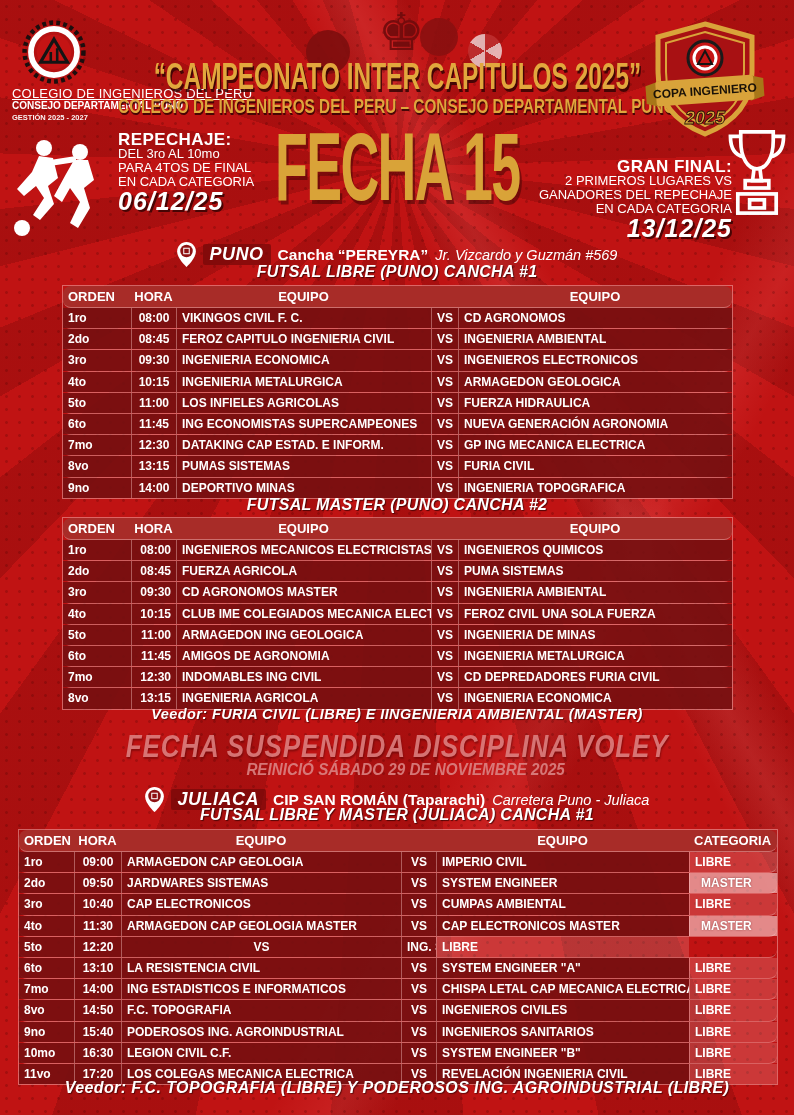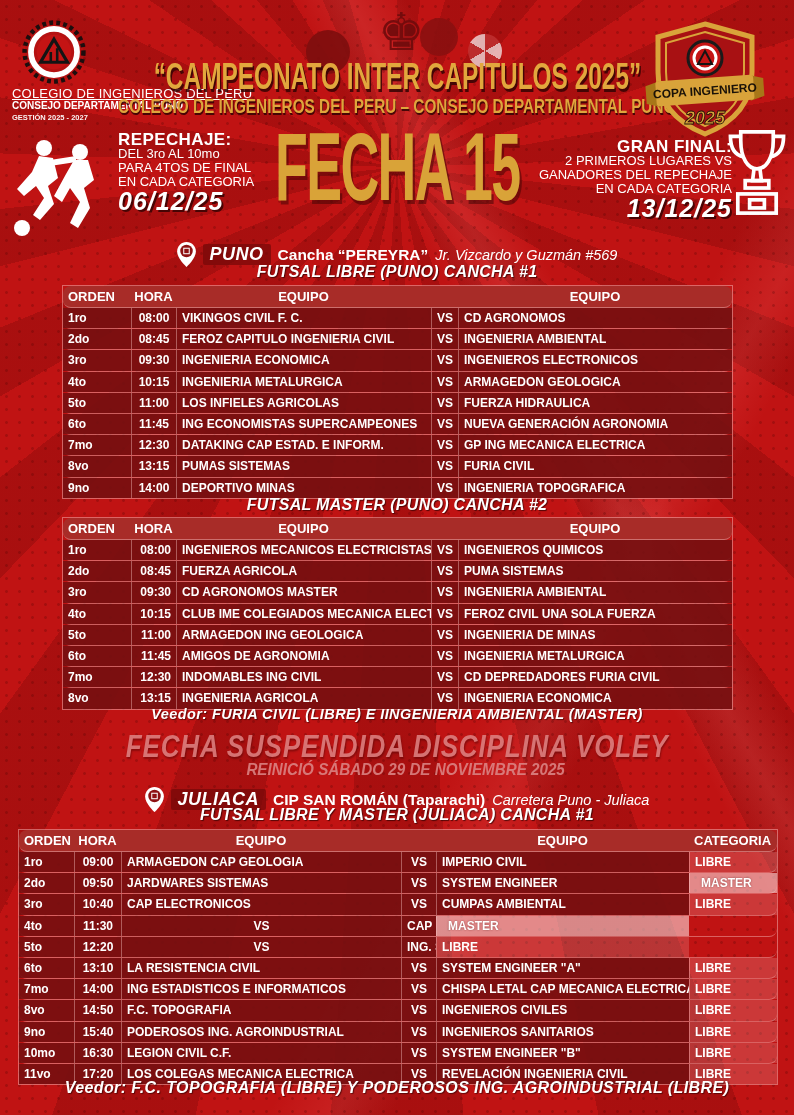--- a/index.html
+++ b/index.html
@@ -42,21 +42,21 @@
   .collage .blob{position:absolute;border-radius:50%;}
   .collage .king{position:absolute;font-size:52px;color:#6f0b0c;left:78px;top:-6px;}
   .collage .ball2{position:absolute;left:168px;top:26px;width:34px;height:34px;border-radius:50%;
       background:conic-gradient(#c23434 0 60deg,#f3e4e4 60deg 120deg,#c23434 120deg 180deg,#f3e4e4 180deg 240deg,#c23434 240deg 300deg,#f3e4e4 300deg 360deg);opacity:.85;}
 
   
   .repe{left:118px;top:133px;line-height:14px;}
   .repe .t{font-size:17px;font-weight:bold;letter-spacing:.4px;}
   .repe .l{font-size:13px;}
   .bigdate{font-size:25px;font-weight:bold;font-style:italic;text-shadow:2px 2px 0 rgba(30,0,0,.7);margin-top:5px;letter-spacing:1px;}
-  .gfin{right:62px;top:140px;text-align:right;line-height:14px;}
+  .gfin{right:62px;top:160px;text-align:right;line-height:14px;}
   .gfin .t{font-size:17px;font-weight:bold;letter-spacing:.4px;}
   .gfin .l{font-size:13px;}
 
   .players{left:6px;top:136px;}
   .trophy{right:6px;top:124px;}
   .badge{right:26px;top:20px;}
 
   
   .cityline{display:flex;align-items:center;justify-content:center;gap:7px;}
   .citychip{background:rgba(110,7,8,.65);padding:0 7px;border-radius:2px;
@@ -395,20 +395,21 @@
         <div class="cell c-orden">3ro</div>
         <div class="cell c-hora">10:40</div>
         <div class="cell c-eq">CAP ELECTRONICOS</div>
         <div class="cell c-vs">VS</div>
         <div class="cell c-eq">CUMPAS AMBIENTAL</div>
         <div class="cell c-cat cat-LIBRE">LIBRE</div>
       </div>
       <div class="t-row">
         <div class="cell c-orden">4to</div>
         <div class="cell c-hora">11:30</div>
+        <div class="cell c-eq">ARMAGEDON CAP GEOLOGIA MASTER</div>
         <div class="cell c-vs">VS</div>
         <div class="cell c-eq">CAP ELECTRONICOS MASTER</div>
         <div class="cell c-cat cat-MASTER">MASTER</div>
       </div>
       <div class="t-row">
         <div class="cell c-orden">5to</div>
         <div class="cell c-hora">12:20</div>
         <div class="cell c-vs">VS</div>
         <div class="cell c-eq">ING. SEGURIDAD Y GESTION MINERA</div>
         <div class="cell c-cat cat-LIBRE">LIBRE</div>

